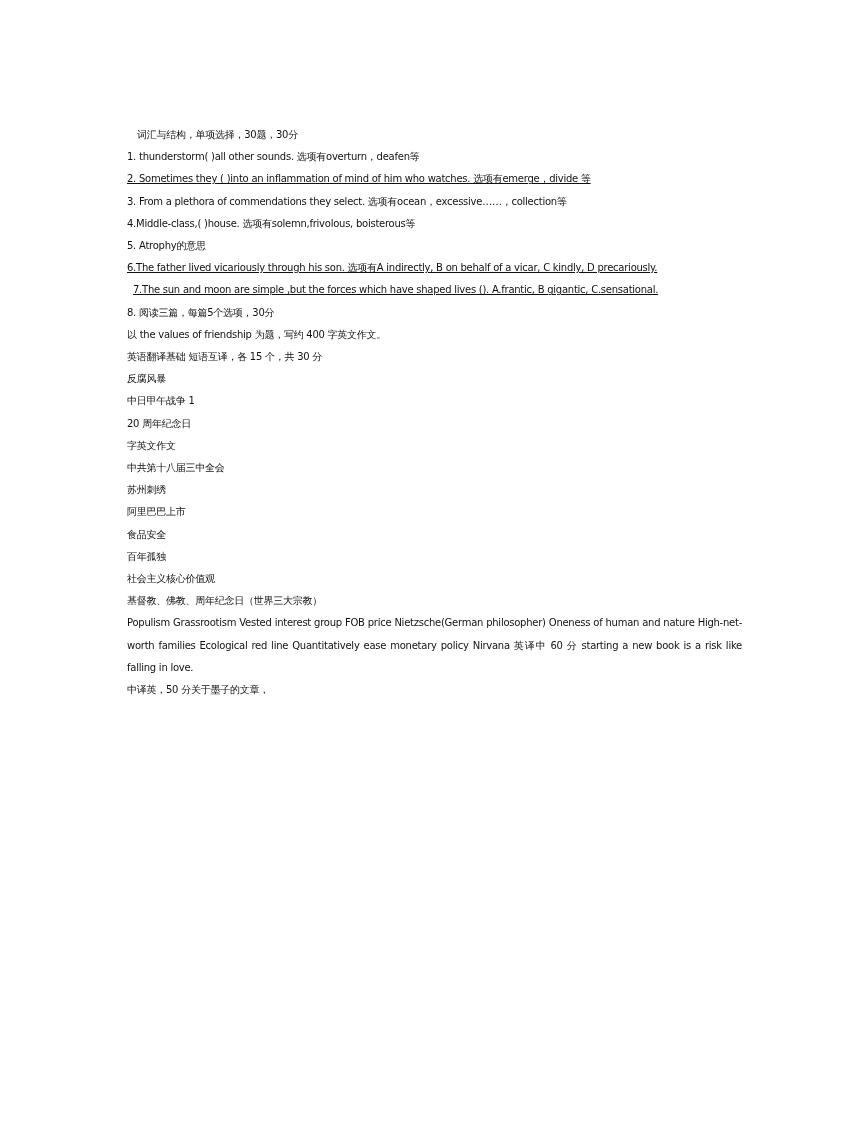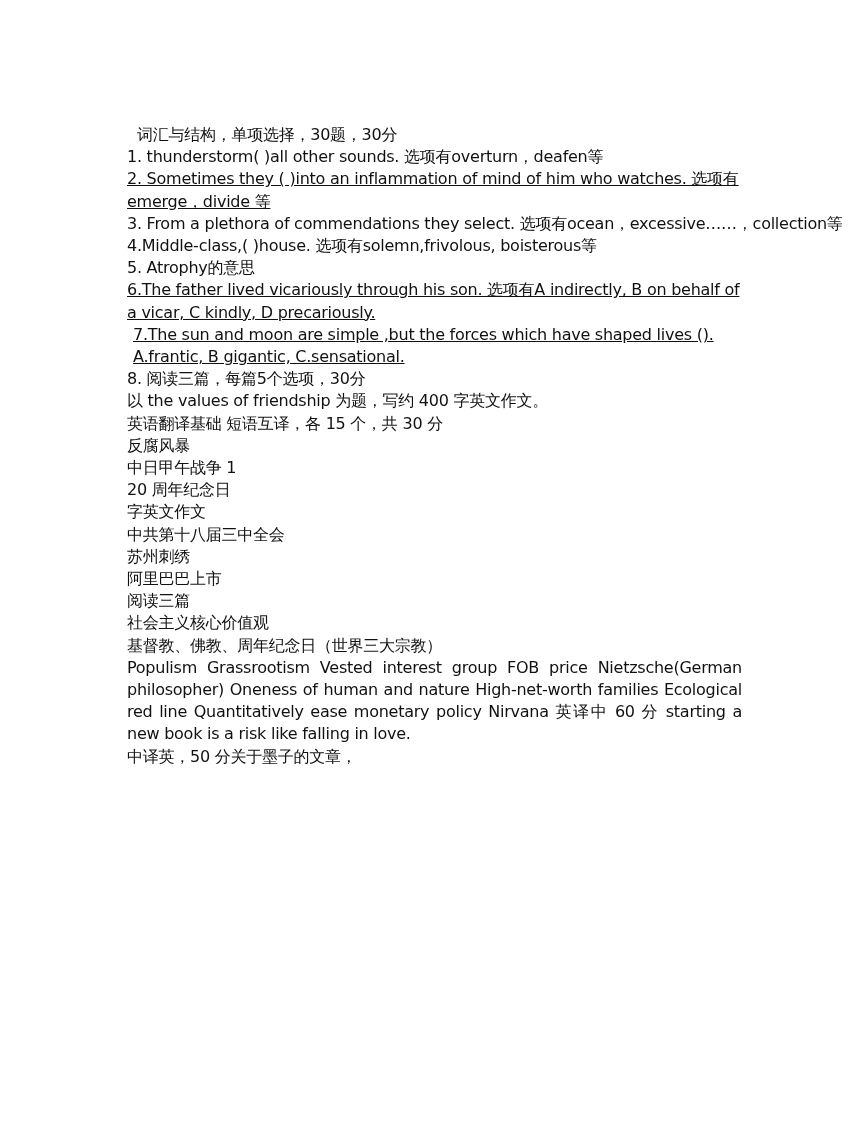--- a/index.html
+++ b/index.html
@@ -15,21 +15,21 @@
       font-family: "DejaVu Sans", "Liberation Sans", sans-serif;
       color: #111111;
     }
     .page {
       position: absolute;
       left: 127px;
       top: 124px;
       width: 615px;
     }
     .line {
-      font-size: 16px;
+      font-size: 10px;
       line-height: 22.2px;
       white-space: nowrap;
       letter-spacing: -0.25px;
     }
     .line.wrap {
       white-space: normal;
       text-decoration: underline;
     }
     .line.justify {
       white-space: normal;
@@ -54,18 +54,19 @@
   <div class="line">8. 阅读三篇，每篇5个选项，30分</div>
   <div class="line">以 the values of friendship 为题，写约 400 字英文作文。</div>
   <div class="line">英语翻译基础 短语互译，各 15 个，共 30 分</div>
   <div class="line">反腐风暴</div>
   <div class="line">中日甲午战争 1</div>
   <div class="line">20 周年纪念日</div>
   <div class="line">字英文作文</div>
   <div class="line">中共第十八届三中全会</div>
   <div class="line">苏州刺绣</div>
   <div class="line">阿里巴巴上市</div>
-  <div class="line">阅读三篇</div>
+  <div class="line">食品安全</div>
+  <div class="line">百年孤独</div>
   <div class="line">社会主义核心价值观</div>
   <div class="line">基督教、佛教、周年纪念日（世界三大宗教）</div>
   <div class="line justify">Populism Grassrootism Vested interest group FOB price Nietzsche(German philosopher) Oneness of human and nature High-net-worth families Ecological red line Quantitatively ease monetary policy Nirvana 英译中 60 分  starting a new book is a risk like falling in love.</div>
   <div class="line">中译英，50 分关于墨子的文章，</div>
 </div>
 
 </body></html>

